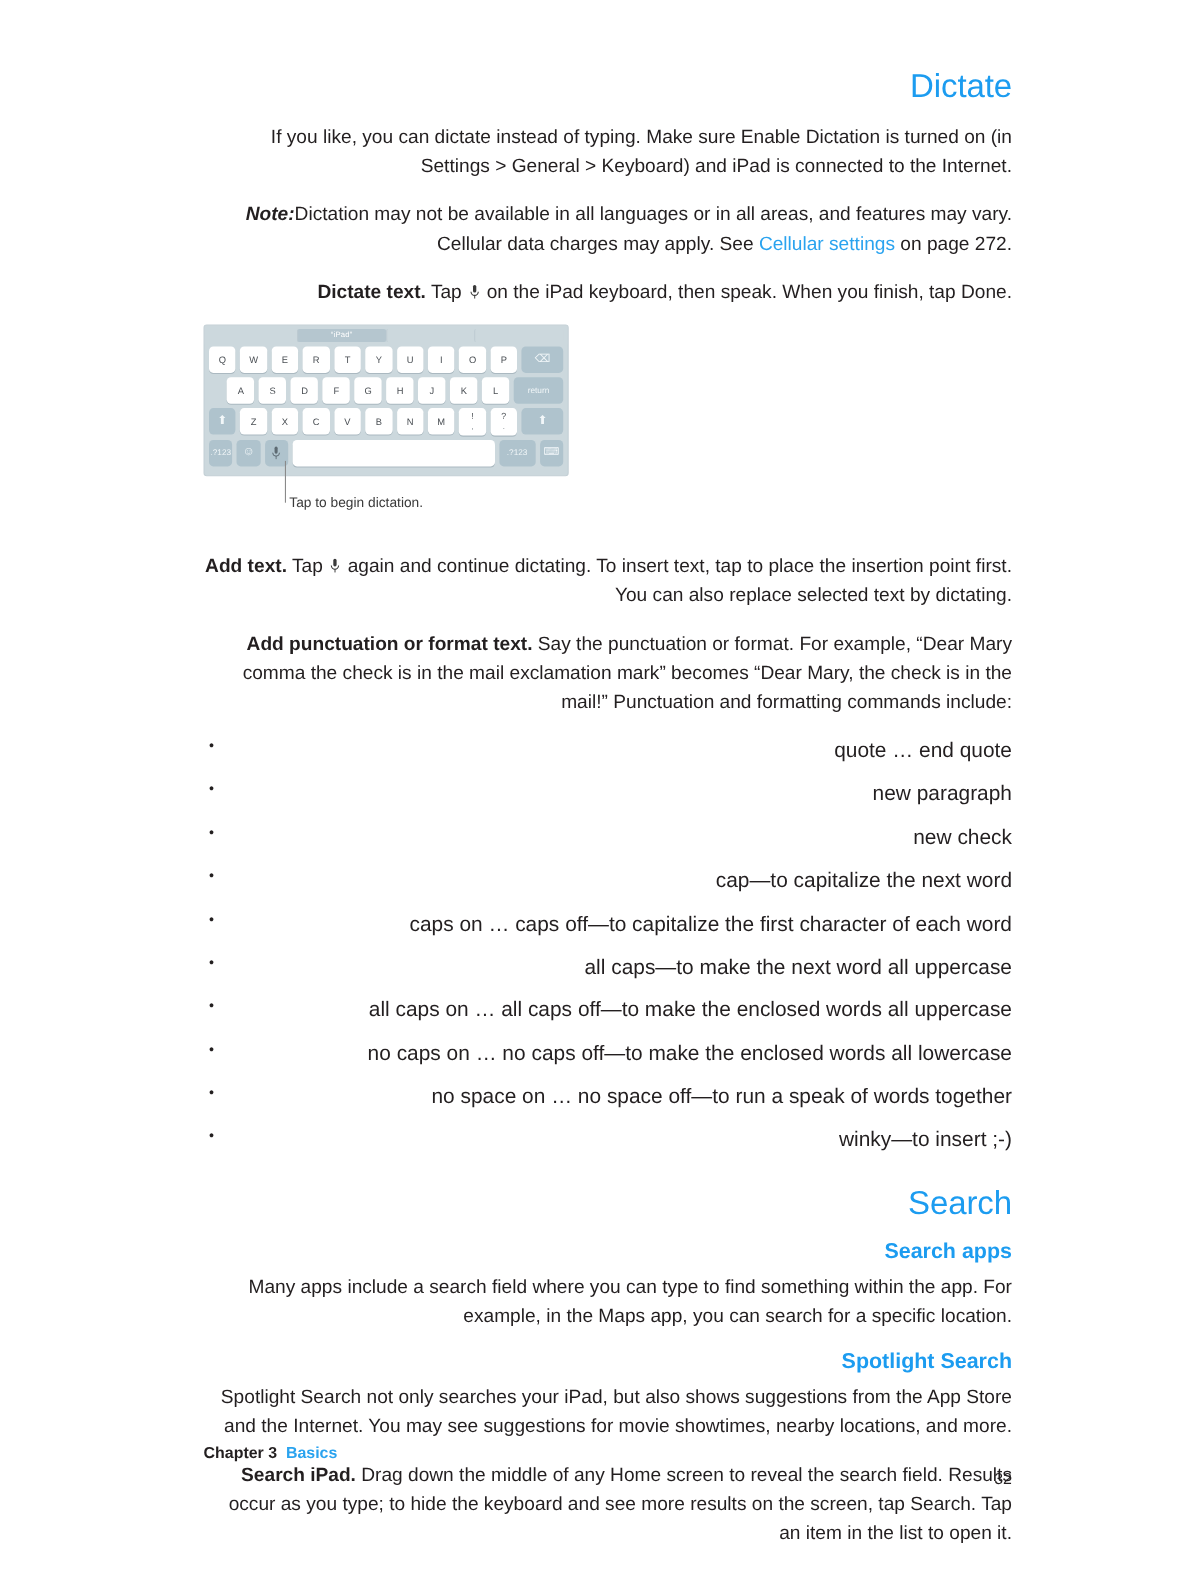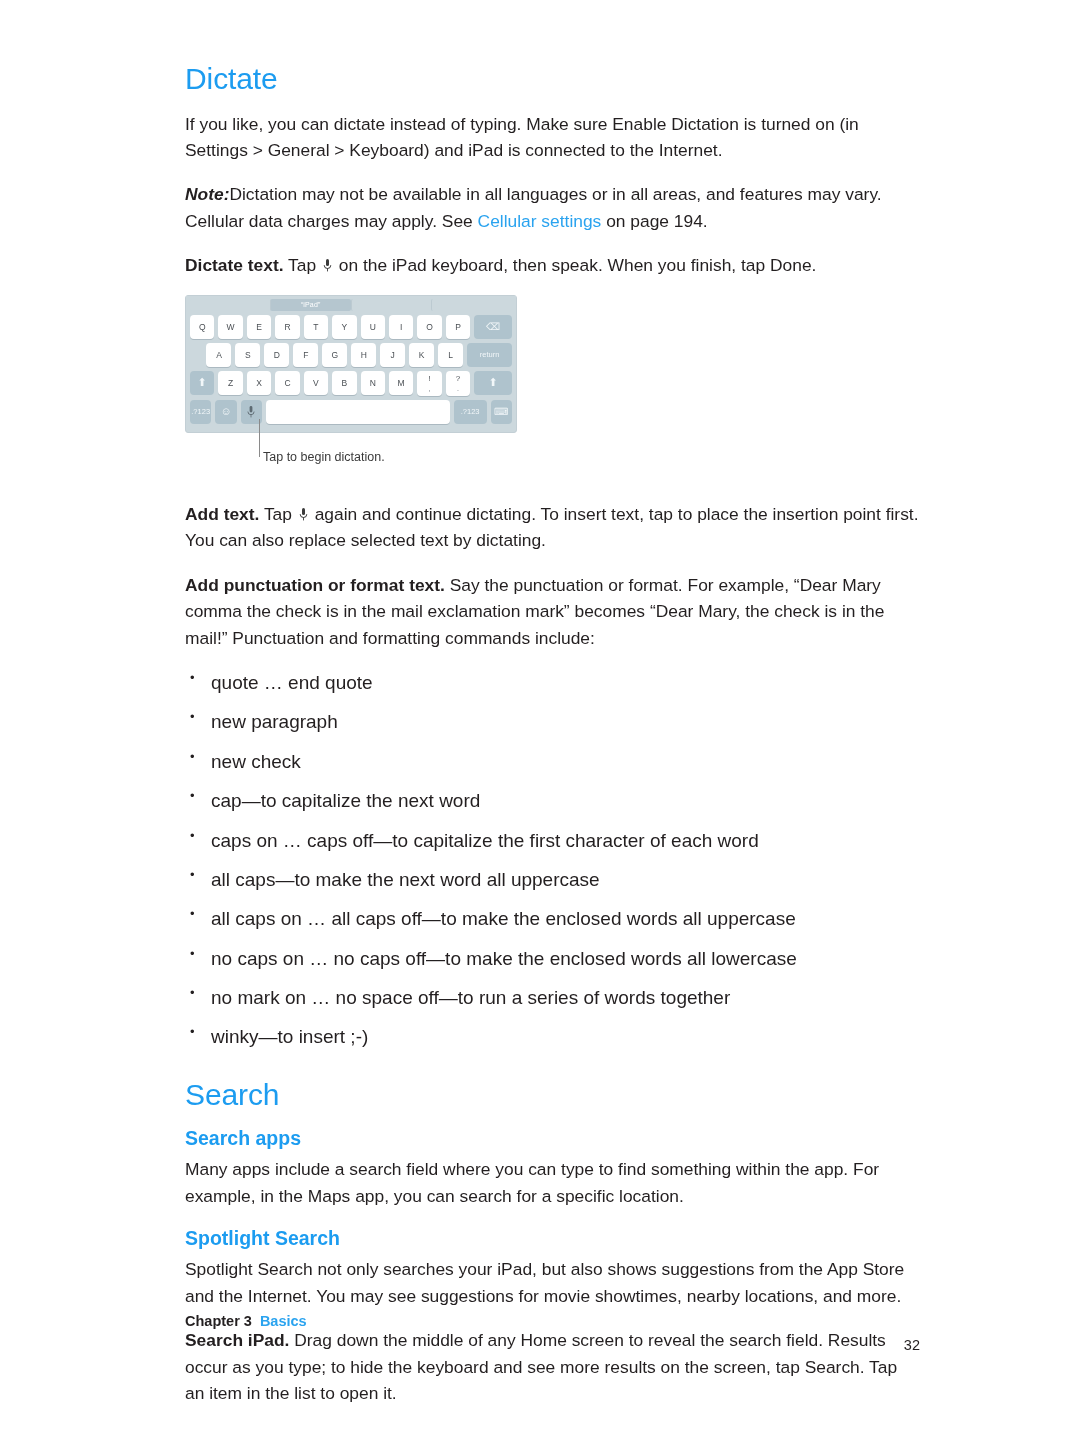--- a/index.html
+++ b/index.html
@@ -15,20 +15,21 @@
     color: #2b2b2b;
     -webkit-font-smoothing: antialiased;
   }
   .page {
     position: absolute;
     left: 0; top: 0;
     width: 1080px;
     height: 1431px;
     box-sizing: border-box;
     padding: 62px 160px 0 185px;
+    text-align: right;
   }
 
   
   h1.h-major {
     font-size: 30px;
     font-weight: normal;
     color: #1c9cf0;
     margin: 0 0 14px 0;
     letter-spacing: -0.1px;
     line-height: 1.15;
@@ -212,21 +213,21 @@
 </head>
 <body>
 
 <div class="page">
 
   <h1 class="h-major">Dictate</h1>
 
   <p class="body">If you like, you can dictate instead of typing. Make sure Enable Dictation is turned on (in Settings &gt; General &gt; Keyboard) and iPad is connected to the Internet.</p>
 
   <p class="body">
-    <span class="note-label">Note:</span><span>Dictation may not be available in all languages or in all areas, and features may vary. Cellular data charges may apply. See </span><span class="link">Cellular settings</span><span> on page 194.</span>
+    <span class="note-label">Note:</span><span>Dictation may not be available in all languages or in all areas, and features may vary. Cellular data charges may apply. See </span><span class="link">Cellular settings</span><span> on page 272.</span>
   </p>
 
   <p class="body tight">
     <span class="lead">Dictate text.</span><span> Tap </span><span class="mic-inline"><svg width="9" height="15" viewBox="0 0 9 15">
           <rect x="3" y="1" width="3" height="7" rx="1.5" fill="#3a3a3a"></rect>
           <path d="M1.2 7.2a3.3 3.3 0 0 0 6.6 0" stroke="#3a3a3a" stroke-width="1" fill="none"></path>
           <rect x="4.1" y="10.2" width="0.9" height="3.2" fill="#3a3a3a"></rect>
         </svg></span><span> on the iPad keyboard, then speak. When you finish, tap Done.</span>
   </p>
 
@@ -334,21 +335,21 @@
 
   <ul class="cmds">
     <li>quote … end quote</li>
     <li>new paragraph</li>
     <li>new check</li>
     <li>cap—to capitalize the next word</li>
     <li>caps on … caps off—to capitalize the first character of each word</li>
     <li>all caps—to make the next word all uppercase</li>
     <li>all caps on … all caps off—to make the enclosed words all uppercase</li>
     <li>no caps on … no caps off—to make the enclosed words all lowercase</li>
-    <li>no mark on … no space off—to run a series of words together</li>
+    <li>no space on … no space off—to run a speak of words together</li>
     <li>winky—to insert ;-)</li>
   </ul>
 
   <h1 class="h-major">Search</h1>
 
   <h2 class="h-sub">Search apps</h2>
   <p class="body">Many apps include a search field where you can type to find something within the app. For example, in the Maps app, you can search for a specific location.</p>
 
   <h2 class="h-sub">Spotlight Search</h2>
   <p class="body">Spotlight Search not only searches your iPad, but also shows suggestions from the App Store and the Internet. You may see suggestions for movie showtimes, nearby locations, and more.</p>

